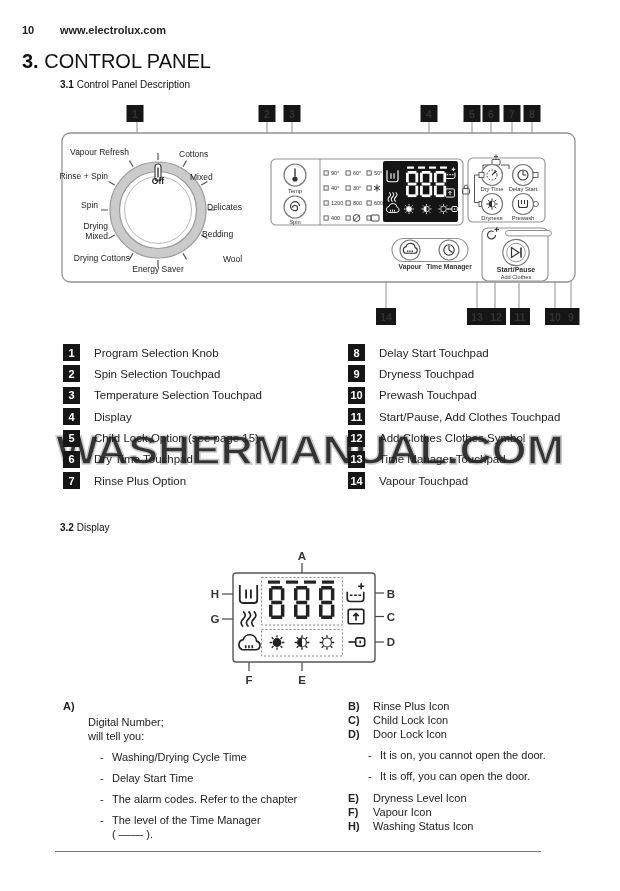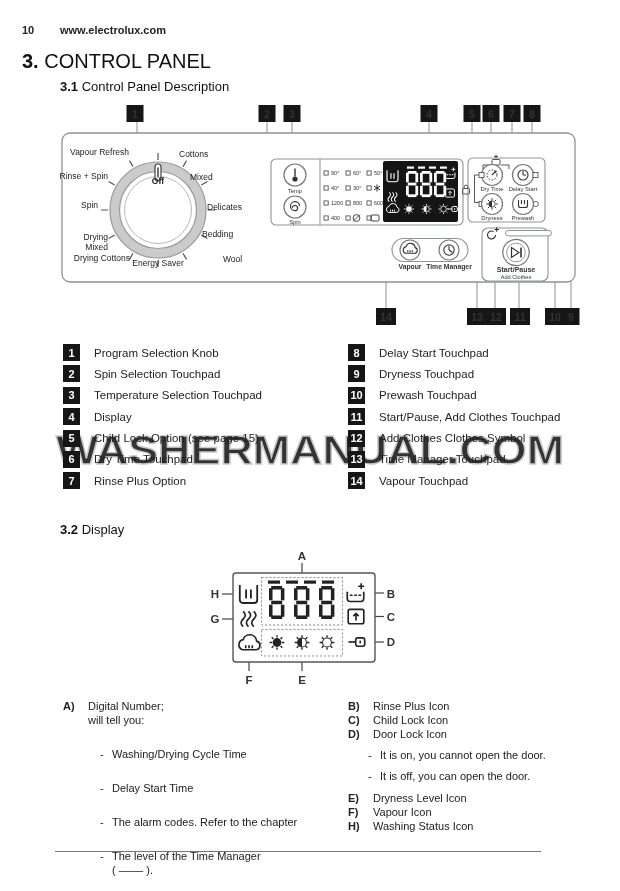--- a/index.html
+++ b/index.html
@@ -4,33 +4,33 @@
 <style>
   html,body{margin:0;padding:0;background:#ffffff;}
   #page{position:relative;width:620px;height:891px;background:#fff;overflow:hidden;
         font-family:"Liberation Sans",sans-serif;color:#1a1a1a;}
   .abs{position:absolute;}
   svg{display:block;}
   svg text{font-family:"Liberation Sans",sans-serif;fill:#333;}
   .hdr{font-size:11px;font-weight:bold;color:#222;}
   .title{font-size:20px;color:#111;}
   .title b{font-weight:bold;}
-  .h2{font-size:13px;color:#111;}
+  .h2{font-size:10px;color:#111;}
   .h2 b{font-weight:bold;}
   .klabel{position:absolute;font-size:8.5px;color:#222;line-height:10px;}
   .kl-r{text-align:right;} .kl-c{text-align:center;} .kl-b{font-weight:bold;margin-top:35px;}
   .legend{position:absolute;display:flex;flex-direction:column;row-gap:4.4px;}
   .lrow{display:flex;align-items:center;height:17px;}
   .badge{min-width:17px;height:17px;padding:0 2px;box-sizing:border-box;background:#161616;color:#fff;
          display:flex;align-items:center;justify-content:center;font-size:11px;font-weight:bold;}
   .lrow span.ltext{margin-left:14px;font-size:11.5px;white-space:nowrap;color:#222;}
   .dl{position:absolute;font-size:11px;line-height:14px;color:#222;}
   .dl-key{display:inline-block;width:25px;font-weight:bold;vertical-align:top;}
-  .dl-body{display:inline-block;vertical-align:top;}
-  .bullet{margin:20px 0 0 37px;}
+  .dl-body{display:inline-block;vertical-align:top;margin-top:16px;}
+  .bullet{margin:7px 0 0 37px;}
   .bullet .dash{display:inline-block;width:12px;vertical-align:top;}
   .bullet .btxt{display:inline-block;vertical-align:top;max-width:240px;}
   .dr-row{line-height:14.2px;}
   .dr-bullet{margin:6.5px 0 0 20px;line-height:14.2px;}
   .dr-bullet .dash{display:inline-block;width:12px;vertical-align:top;}
   .mt8{margin-top:8px;}
   .rule{position:absolute;background:#777;height:1px;}
 </style>
 </head>
 <body>
@@ -354,25 +354,25 @@
   </svg>
 
   <div>
     <div class="klabel kl-c kl-b" style="left:138px;top:141px;width:40px;">Off</div>
     <div class="klabel kl-r" style="left:47px;top:147px;width:82px;">Vapour Refresh</div>
     <div class="klabel" style="left:179px;top:149px;width:70px;">Cottons</div>
     <div class="klabel kl-r" style="left:26px;top:171px;width:82px;">Rinse + Spin</div>
     <div class="klabel" style="left:190px;top:172px;width:60px;">Mixed</div>
     <div class="klabel kl-r" style="left:16px;top:200px;width:82px;">Spin</div>
     <div class="klabel" style="left:207px;top:202px;width:70px;">Delicates</div>
-    <div class="klabel kl-r" style="left:64px;top:221px;width:44px;margin-top:11px;">Drying Mixed</div>
+    <div class="klabel kl-r" style="left:64px;top:221px;width:44px;">Drying Mixed</div>
     <div class="klabel" style="left:202px;top:229px;width:60px;">Bedding</div>
     <div class="klabel kl-r" style="left:48px;top:253px;width:82px;">Drying Cottons</div>
     <div class="klabel" style="left:185px;top:254px;width:50px;margin-left:38px;">Wool</div>
-    <div class="klabel kl-c" style="left:115px;top:258px;width:86px;">Energy Saver</div>
+    <div class="klabel kl-c" style="left:115px;top:264px;width:86px;">Energy Saver</div>
   </div>
 
   <svg class="abs" style="left:0;top:424px;" width="620" height="56">
     <text x="310" y="40" text-anchor="middle" font-size="40" font-weight="bold" fill="none" stroke="#c9c9c9" stroke-width="1.4" textLength="508" lengthAdjust="spacingAndGlyphs">WASHERMANUAL.COM</text>
   </svg>
 
   <div class="legend" style="left:63px;top:344px;">
     <div class="lrow">
         <span class="badge">1</span>
         <span class="ltext">Program Selection Knob</span>

